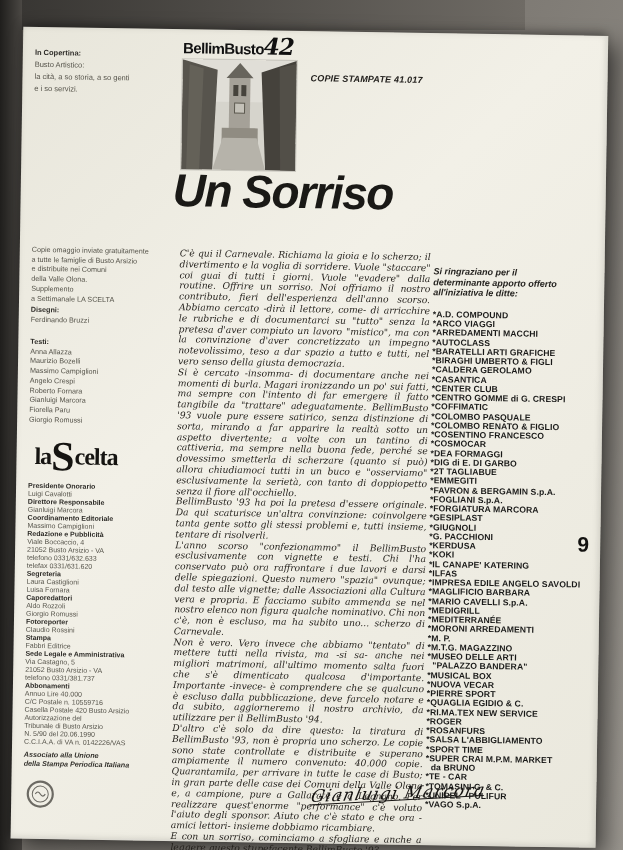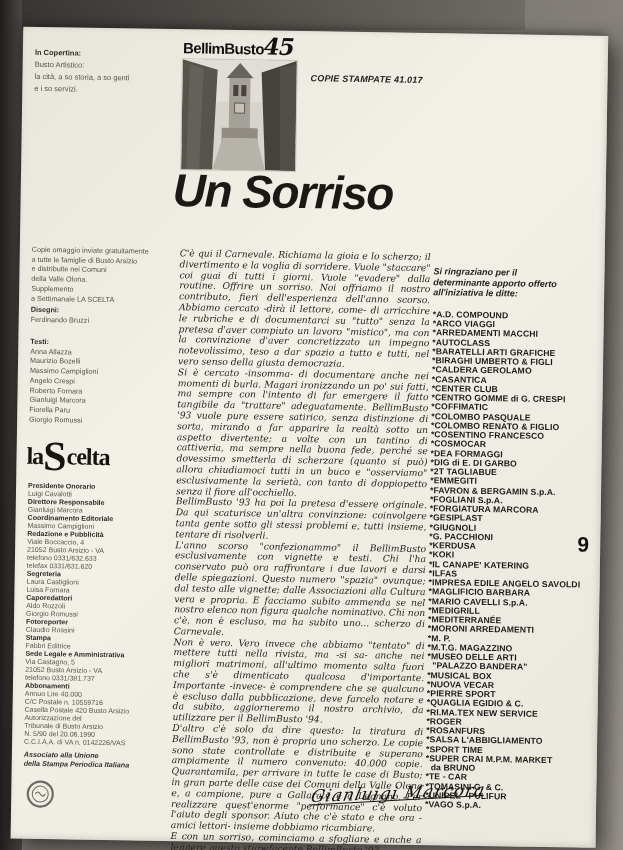--- a/index.html
+++ b/index.html
@@ -24,21 +24,21 @@
   .prew{white-space:pre-wrap;}
 
   
   .side{position:absolute;color:#545249;}
   .side .lbl{font-weight:bold;color:#2e2c28;}
   #cover-note{left:12px;top:20px;width:152px;font-size:7.5px;line-height:12px;}
   #copies-note{left:12px;top:218px;width:158px;font-size:7.2px;line-height:9.7px;}
   #disegni{left:12px;top:278px;width:150px;font-size:7.2px;line-height:9.7px;}
   #testi{left:12px;top:310px;width:150px;font-size:7.2px;line-height:9.7px;}
   #lascelta{left:10px;top:412px;color:#151411;white-space:nowrap;}
-  #lascelta .lsa{font:bold 24px/34px "Liberation Serif",serif;letter-spacing:-1px;}
+  #lascelta .lsa{font:bold 24px/34px "Liberation Serif",serif;letter-spacing:-1px;margin-left:8px;}
   #lascelta .lsS{font:bold 42px/34px "Liberation Serif",serif;vertical-align:-6px;}
   #lascelta .lsb{font:bold 24px/34px "Liberation Serif",serif;letter-spacing:-1px;text-align:center;}
   #masthead{left:12px;top:455px;width:152px;font-size:7px;line-height:8px;}
   .mast-entry .lbl{font-weight:bold;color:#2e2c28;}
   .mast-entry .mtx{color:#57554c;}
   #association{left:12px;top:724px;width:150px;font-size:7.2px;line-height:8.8px;
     font-weight:bold;font-style:italic;color:#34322d;}
   #stamp{left:14px;top:752px;}
 
   
@@ -190,21 +190,21 @@
 della Stampa Periodica Italiana</div>
 
     <svg id="stamp" width="30" height="30" viewBox="0 0 30 30" style="position:absolute;opacity:.8;">
       <circle cx="15" cy="15" r="12.5" fill="none" stroke="#4c4a44" stroke-width="2.2"></circle>
       <circle cx="15" cy="15" r="8" fill="none" stroke="#4c4a44" stroke-width="1"></circle>
       <path d="M10 15 q2.5-4 5 0 t5 0" fill="none" stroke="#4c4a44" stroke-width="1.2"></path>
     </svg>
 
     <div id="cover">
       <div id="cover-logo">
-        <span class="cl1">BellimBusto</span><span class="cl2">45</span>
+        <span class="cl1">BellimBusto</span><span class="cl2">42</span>
       </div>
       <svg id="cover-art" width="114" height="110" viewBox="0 0 114 110">
         <rect width="114" height="110" fill="#d6d4cc"></rect>
         <rect width="114" height="42" fill="#e0ded7"></rect>
         <rect x="47" y="18" width="21" height="62" fill="#a5a198"></rect>
         <polygon points="44,18 57.5,3 71,18" fill="#67645c"></polygon>
         <rect x="51" y="25" width="5" height="11" fill="#46433c"></rect>
         <rect x="59" y="25" width="5" height="11" fill="#46433c"></rect>
         <rect x="52.5" y="43" width="10" height="10" fill="#c4c1b8" stroke="#5c594f" stroke-width="1"></rect>
         <rect x="40" y="68" width="36" height="42" fill="#908c82"></rect>

